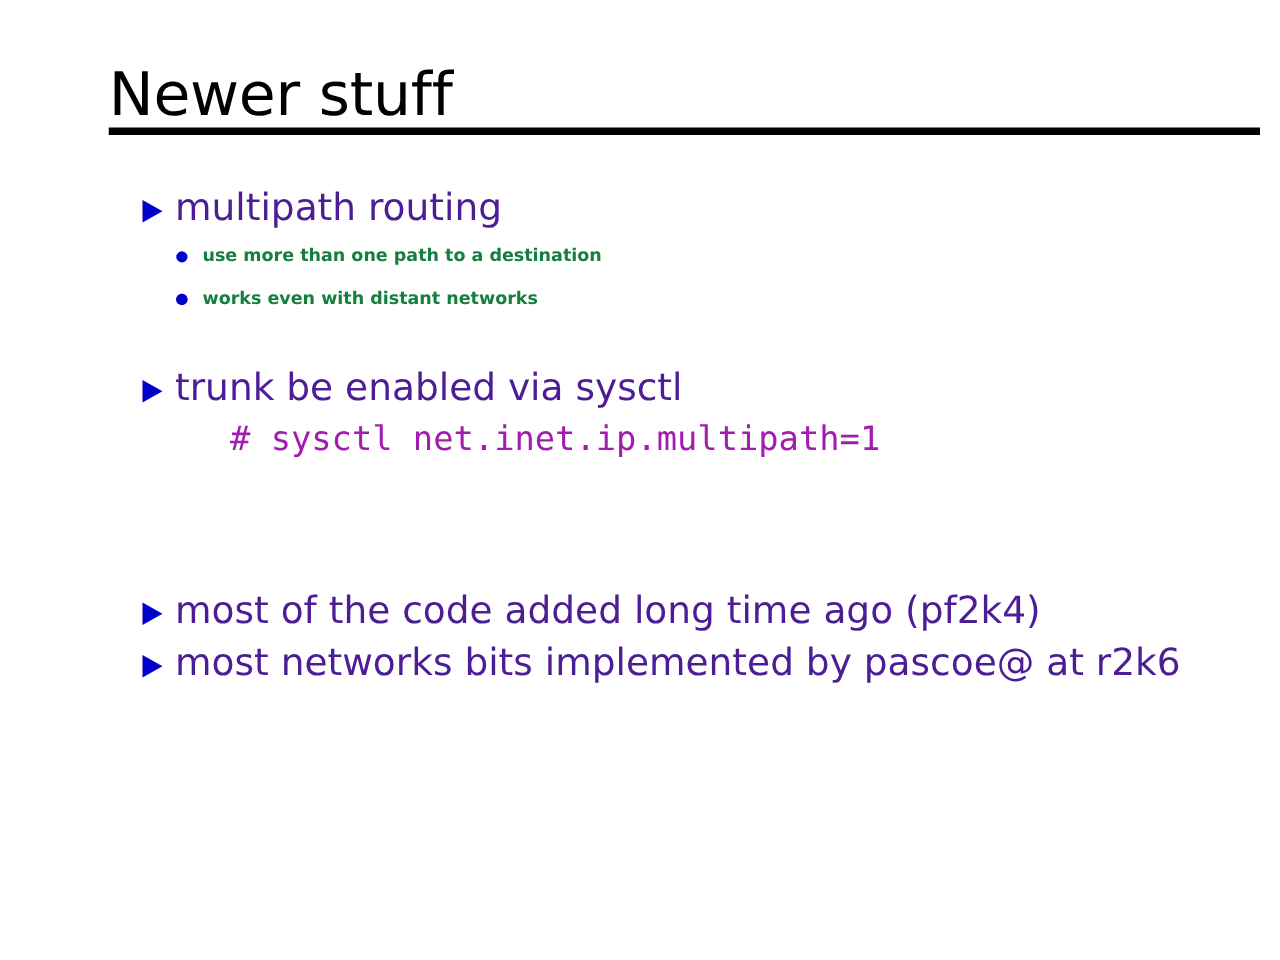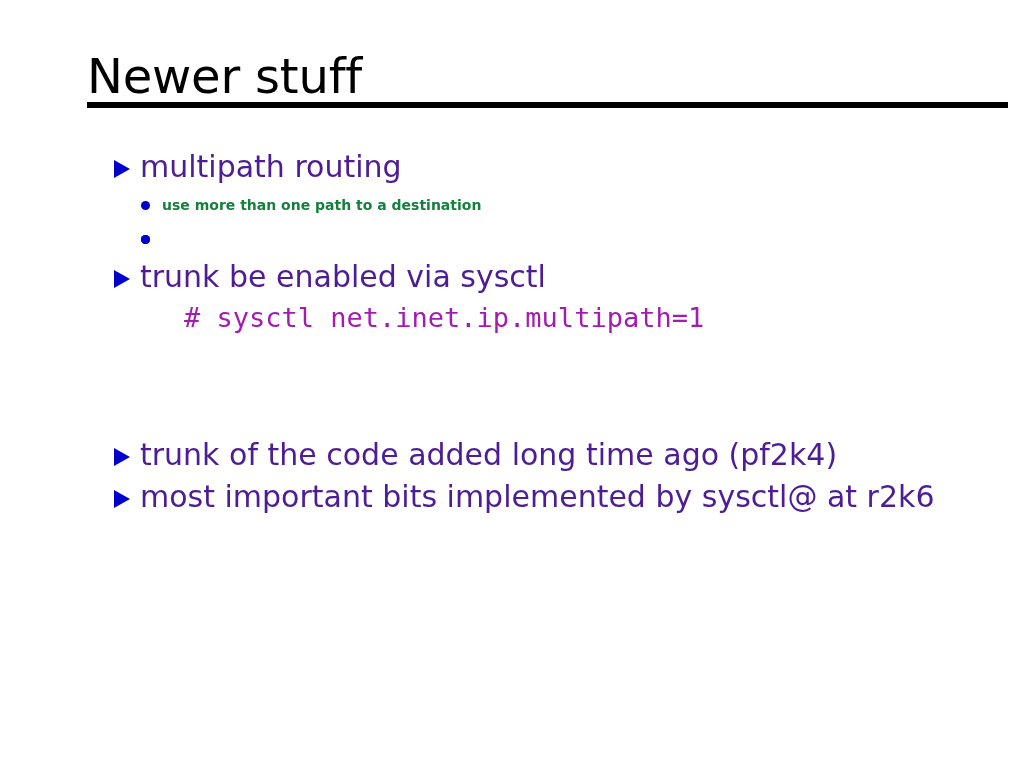--- a/index.html
+++ b/index.html
@@ -130,43 +130,44 @@
       </div>
       <div class="l2">
         <span class="dot"></span>
         <span>use more than one path to a destination</span>
       </div>
       <div class="l2">
         <span class="dot"></span>
       </div>
       <div class="l2">
         <span class="dot"></span>
+        <span>works even with distant networks</span>
       </div>
     </div>
 
     <div class="spacer-sm"></div>
 
     <div class="group">
       <div class="l1">
         <span class="tri"></span>
         <span>trunk be enabled via sysctl</span>
       </div>
       <div class="cmd"># sysctl net.inet.ip.multipath=1</div>
     </div>
 
     <div class="spacer-lg"></div>
 
     <div class="group">
       <div class="l1">
         <span class="tri"></span>
-        <span>trunk of the code added long time ago (pf2k4)</span>
+        <span>most of the code added long time ago (pf2k4)</span>
       </div>
     </div>
 
     <div class="group">
       <div class="l1">
         <span class="tri"></span>
-        <span>most important bits implemented by sysctl@ at r2k6</span>
+        <span>most networks bits implemented by pascoe@ at r2k6</span>
       </div>
     </div>
 
   </div>
 </div>
 
 </body></html>

